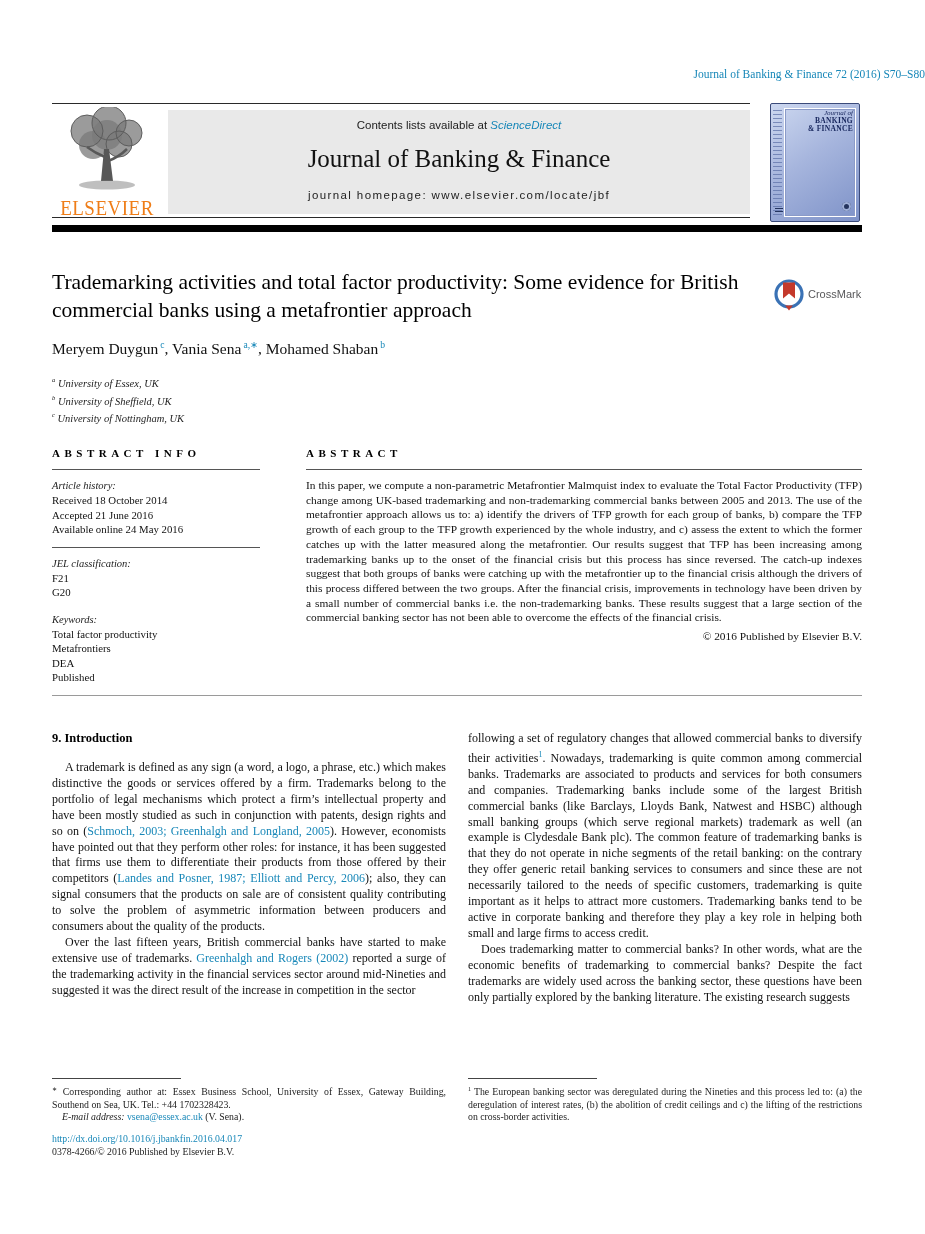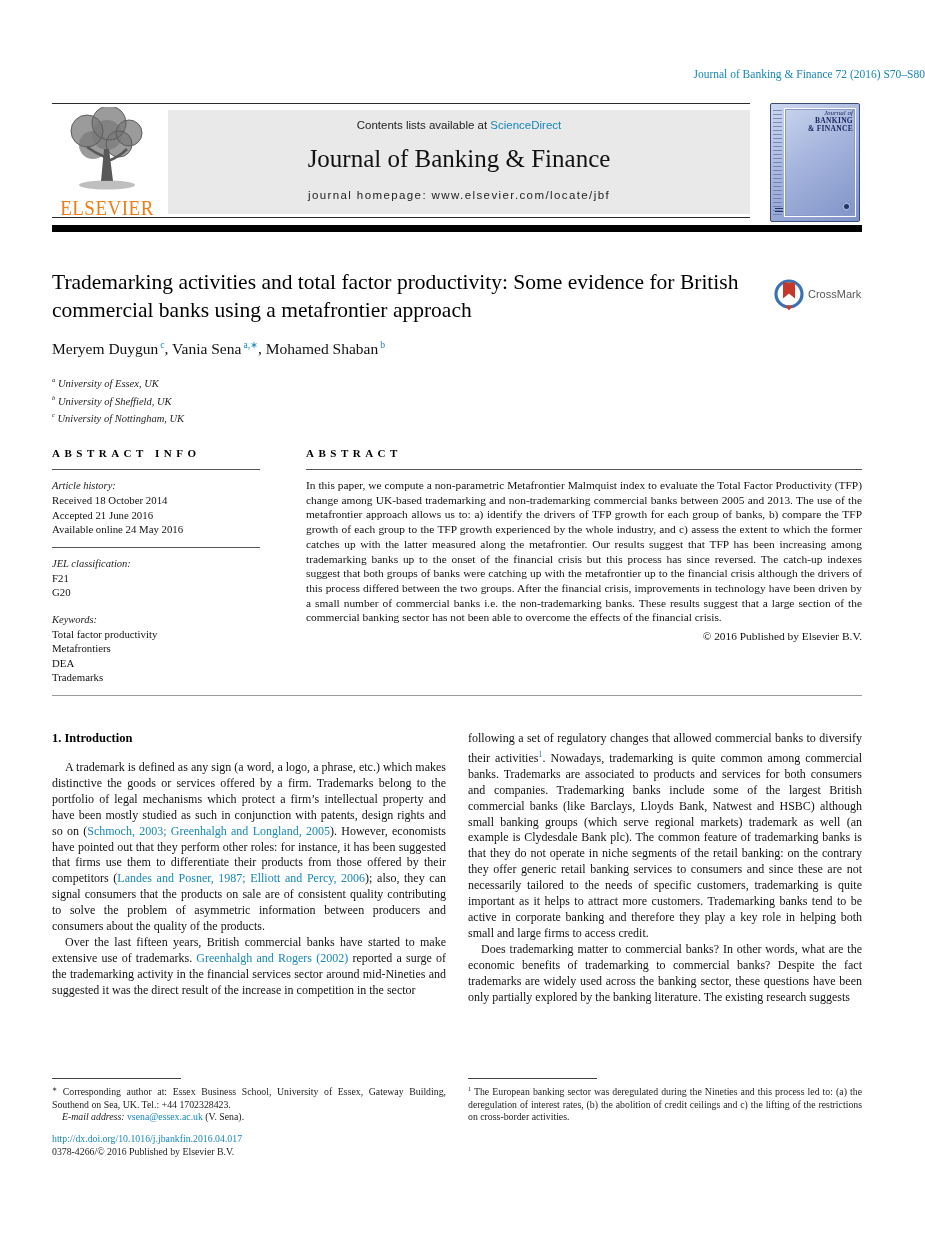--- a/index.html
+++ b/index.html
@@ -17,21 +17,21 @@
   .rule{position:absolute;background:#2a2a2a;height:1px;}
   .rule-light{position:absolute;background:#9a9a9a;height:1px;}
 
   .elsevier-logo{position:absolute;left:52px;top:107px;width:110px;height:114px;text-align:center;}
   .elsevier-label{font-family:"Liberation Serif",serif;font-size:19px;color:var(--orange);
         letter-spacing:.5px;line-height:20px;transform:scaleY(1.05);}
 
   .header-box{position:absolute;left:168px;top:110px;width:582px;height:104px;
         background:var(--header_bg);text-align:center;}
   .contents-line{margin-top:9px;font-family:"Liberation Sans",sans-serif;font-size:11.5px;color:#222;}
-  .contents-line .sd{color:var(--link);}
+  .contents-line .sd{color:var(--link);font-style:italic;}
   .header-journal-title{margin-top:14px;font-size:25px;color:#111;}
   .homepage-line{margin-top:16px;font-family:"Liberation Sans",sans-serif;font-size:11.5px;
         letter-spacing:1.4px;color:#222;}
 
   .black-bar{position:absolute;left:52px;top:225px;width:810px;height:7px;background:#000;}
 
   .cover{position:absolute;left:770px;top:103px;width:90px;height:119px;
         background:linear-gradient(145deg,#cdd8f0 0%,#a6b5dd 45%,#7e92c8 100%);
         border:1px solid #3a4a7a;border-radius:2px;overflow:hidden;}
   .cover-strip{position:absolute;left:2px;top:6px;width:9px;height:106px;
@@ -172,33 +172,33 @@
     <div class="info-line">Available online 24 May 2016</div>
     <div class="info-rule"></div>
     <div class="info-label">JEL classification:</div>
     <div class="info-line">F21</div>
     <div class="info-line">G20</div>
     <div class="info-gap"></div>
     <div class="info-label">Keywords:</div>
     <div class="info-line">Total factor productivity</div>
     <div class="info-line">Metafrontiers</div>
     <div class="info-line">DEA</div>
-    <div class="info-line">Trademarks</div>
+    <div class="info-line">Published</div>
   </div>
 
   <div class="abs-col">
     <div class="sec-head">ABSTRACT</div>
     <div class="abs-rule"></div>
     <div class="abs-text">In this paper, we compute a non-parametric Metafrontier Malmquist index to evaluate the Total Factor Productivity (TFP) change among UK-based trademarking and non-trademarking commercial banks between 2005 and 2013. The use of the metafrontier approach allows us to: a) identify the drivers of TFP growth for each group of banks, b) compare the TFP growth of each group to the TFP growth experienced by the whole industry, and c) assess the extent to which the former catches up with the latter measured along the metafrontier. Our results suggest that TFP has been increasing among trademarking banks up to the onset of the financial crisis but this process has since reversed. The catch-up indexes suggest that both groups of banks were catching up with the metafrontier up to the financial crisis although the drivers of this process differed between the two groups. After the financial crisis, improvements in technology have been driven by a small number of commercial banks i.e. the non-trademarking banks. These results suggest that a large section of the commercial banking sector has not been able to overcome the effects of the financial crisis.</div>
     <div class="abs-copyright">© 2016 Published by Elsevier B.V.</div>
   </div>
 
   <div class="rule-light" style="left:52px;top:695px;width:810px;"></div>
 
-  <div class="body-sec-head">1. Introduction</div>
+  <div class="body-sec-head">9. Introduction</div>
 
   <div class="col col-left">
     <p><span>A trademark is defined as any sign (a word, a logo, a phrase, etc.) which makes distinctive the goods or services offered by a firm. Trademarks belong to the portfolio of legal mechanisms which protect a firm’s intellectual property and have been mostly studied as such in conjunction with patents, design rights and so on (</span><span class="lnk">Schmoch, 2003; Greenhalgh and Longland, 2005</span><span>). However, economists have pointed out that they perform other roles: for instance, it has been suggested that firms use them to differentiate their products from those offered by their competitors (</span><span class="lnk">Landes and Posner, 1987; Elliott and Percy, 2006</span><span>); also, they can signal consumers that the products on sale are of consistent quality contributing to solve the problem of asymmetric information between producers and consumers about the quality of the products.</span></p>
     <p><span>Over the last fifteen years, British commercial banks have started to make extensive use of trademarks. </span><span class="lnk">Greenhalgh and Rogers (2002)</span><span> reported a surge of the trademarking activity in the financial services sector around mid-Nineties and suggested it was the direct result of the increase in competition in the sector</span></p>
   </div>
 
   <div class="col col-right">
     <p style="text-indent:0;"><span>following a set of regulatory changes that allowed commercial banks to diversify their activities</span><span class="suplnk">1</span><span>. Nowadays, trademarking is quite common among commercial banks. Trademarks are associated to products and services for both consumers and companies. Trademarking banks include some of the largest British commercial banks (like Barclays, Lloyds Bank, Natwest and HSBC) although small banking groups (which serve regional markets) trademark as well (an example is Clydesdale Bank plc). The common feature of trademarking banks is that they do not operate in niche segments of the retail banking: on the contrary they offer generic retail banking services to consumers and since these are not necessarily tailored to the needs of specific customers, trademarking is quite important as it helps to attract more customers. Trademarking banks tend to be active in corporate banking and therefore they play a key role in helping both small and large firms to access credit.</span></p>
     <p><span>Does trademarking matter to commercial banks? In other words, what are the economic benefits of trademarking to commercial banks? Despite the fact trademarks are widely used across the banking sector, these questions have been only partially explored by the banking literature. The existing research suggests</span></p>
   </div>

